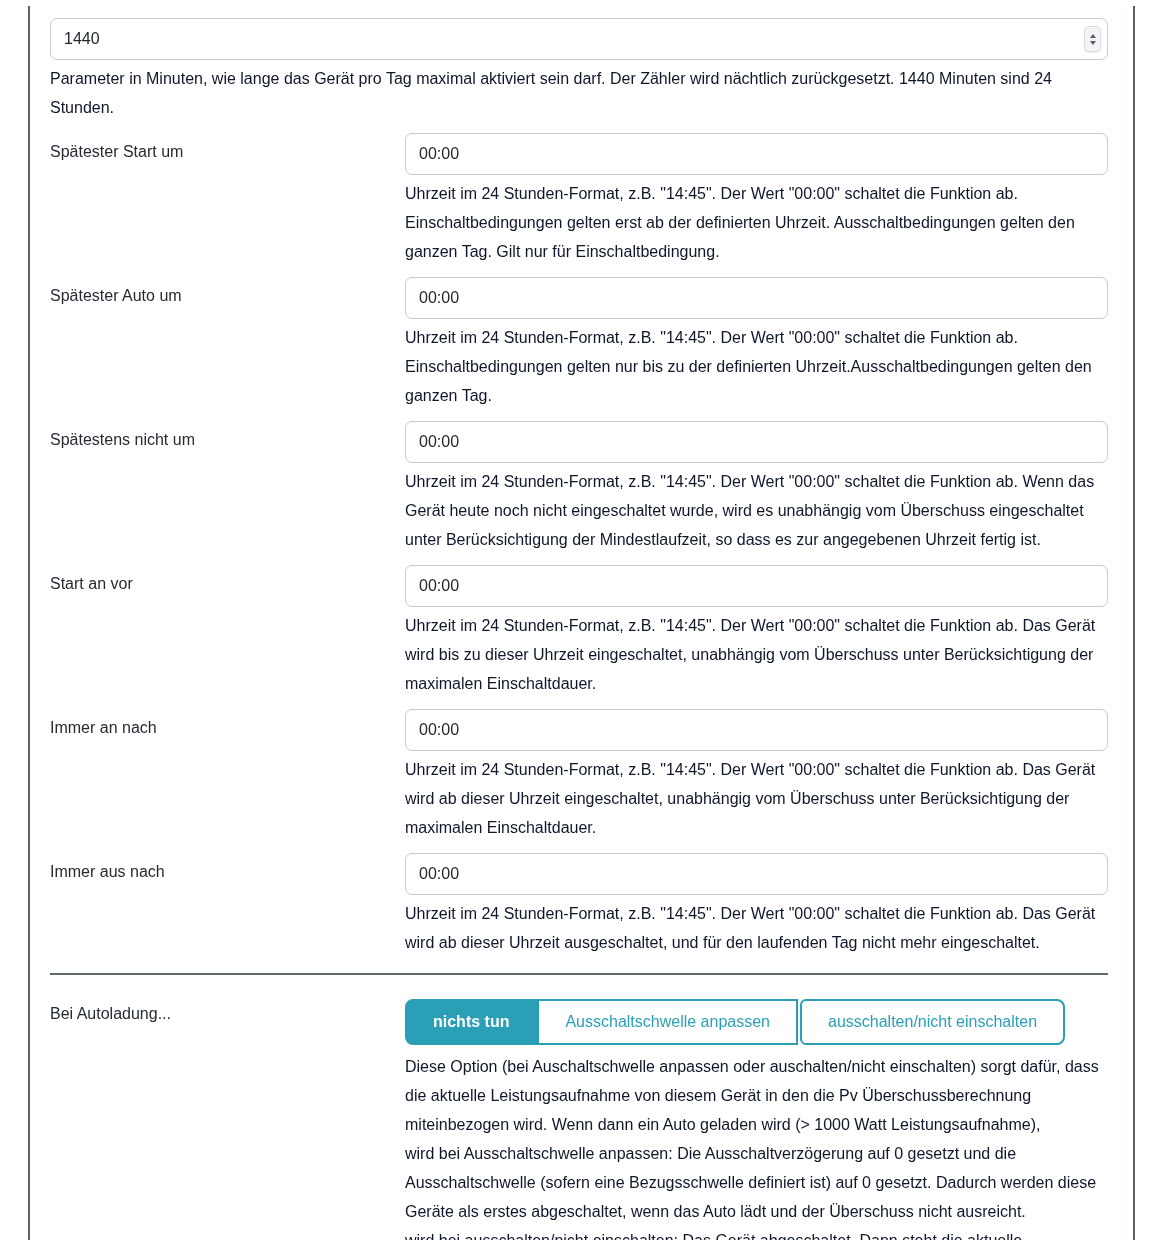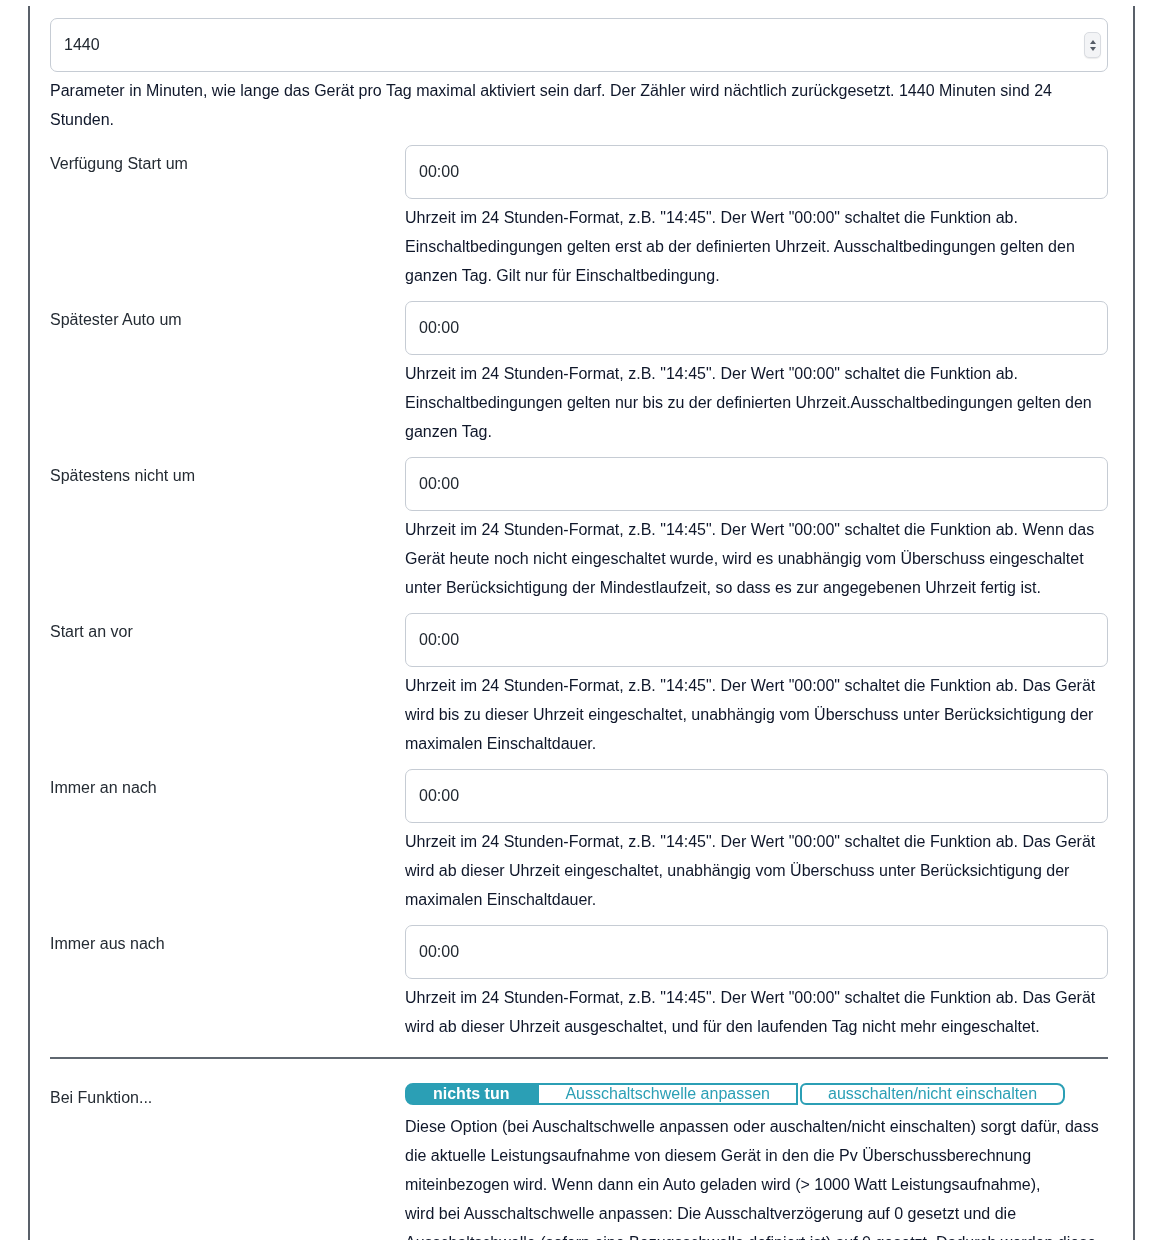--- a/index.html
+++ b/index.html
@@ -21,21 +21,21 @@
   .form-row { display: flex; align-items: flex-start; margin-bottom: 2px; }
   .row-label {
     width: 355px; flex: 0 0 355px;
     padding-top: 17px;
     font-size: 16px; line-height: 22px;
     color: #242b33;
   }
   .row-control { flex: 1 1 auto; min-width: 0; }
   .input-wrap { position: relative; margin-top: 9px; }
   .text-input {
-    width: 100%; height: 54px;
+    width: 100%; height: 42px;
     border: 1px solid #c6ccd4; border-radius: 7px;
     padding: 0 13px; font-size: 16px;
     font-family: "Liberation Sans", "DejaVu Sans", sans-serif;
     color: #212830; background: #fff; outline: none;
   }
   .stepper {
     position: absolute; right: 7px; top: 50%;
     transform: translateY(-50%);
     width: 17px; height: 26px;
     background: #f3f4f6;
@@ -54,21 +54,21 @@
     color: #0f172a;
   }
   .description { white-space: pre-line; margin-top: 7px; }
   .divider {
     border: none;
     border-top: 2px solid #5f6770;
     margin: 16px 0 11px 0;
   }
   .btn-group { display: flex; margin-top: 13px; }
   .seg {
-    height: 22px;
+    height: 46px;
     font-family: "Liberation Sans", "DejaVu Sans", sans-serif;
     font-size: 16px;
     padding: 0 26px;
     background: #ffffff;
     color: #2b9fb5;
     border: 2px solid #2b9fb5;
     font-weight: 500;
     cursor: pointer;
     white-space: nowrap;
   }
@@ -93,21 +93,21 @@
         <span class="stepper">
           <span class="arrow-up"></span>
           <span class="arrow-down"></span>
         </span>
       </div>
       <div class="help">Parameter in Minuten, wie lange das Gerät pro Tag maximal aktiviert sein darf. Der Zähler wird nächtlich zurückgesetzt. 1440 Minuten sind 24 Stunden.</div>
     </div>
   </div>
 
   <div class="form-row">
-    <label class="row-label">Verfügung Start um</label>
+    <label class="row-label">Spätester Start um</label>
     <div class="row-control">
       <div class="input-wrap">
         <input class="text-input" type="text" value="00:00" style="">
       </div>
       <div class="help">Uhrzeit im 24 Stunden-Format, z.B. "14:45". Der Wert "00:00" schaltet die Funktion ab. Einschaltbedingungen gelten erst ab der definierten Uhrzeit. Ausschaltbedingungen gelten den ganzen Tag. Gilt nur für Einschaltbedingung.</div>
     </div>
   </div>
 
   <div class="form-row">
     <label class="row-label">Spätester Auto um</label>
@@ -155,21 +155,21 @@
       <div class="input-wrap">
         <input class="text-input" type="text" value="00:00" style="">
       </div>
       <div class="help">Uhrzeit im 24 Stunden-Format, z.B. "14:45". Der Wert "00:00" schaltet die Funktion ab. Das Gerät wird ab dieser Uhrzeit ausgeschaltet, und für den laufenden Tag nicht mehr eingeschaltet.</div>
     </div>
   </div>
 
   <hr class="divider">
 
   <div class="form-row">
-    <label class="row-label">Bei Funktion...</label>
+    <label class="row-label">Bei Autoladung...</label>
     <div class="row-control">
       <div class="btn-group">
         <button class="seg selected">nichts tun</button>
         <button class="seg mid">Ausschaltschwelle anpassen</button>
         <button class="seg last">ausschalten/nicht einschalten</button>
       </div>
       <div class="help description">Diese Option (bei Auschaltschwelle anpassen oder auschalten/nicht einschalten) sorgt dafür, dass die aktuelle Leistungsaufnahme von diesem Gerät in den die Pv Überschussberechnung miteinbezogen wird. Wenn dann ein Auto geladen wird (&gt; 1000 Watt Leistungsaufnahme),
 wird bei Ausschaltschwelle anpassen: Die Ausschaltverzögerung auf 0 gesetzt und die Ausschaltschwelle (sofern eine Bezugsschwelle definiert ist) auf 0 gesetzt. Dadurch werden diese Geräte als erstes abgeschaltet, wenn das Auto lädt und der Überschuss nicht ausreicht.
 wird bei ausschalten/nicht einschalten: Das Gerät abgeschaltet. Dann steht die aktuelle Leistungsaufnahme sofort für die Autoladung zur Verfügung.</div>
     </div>

